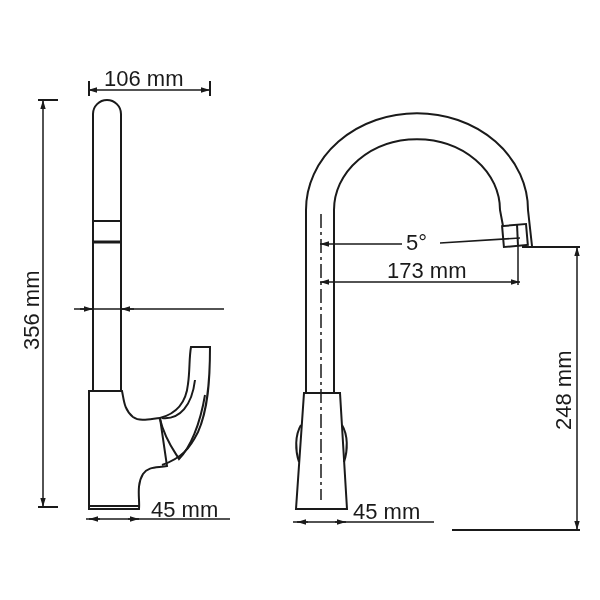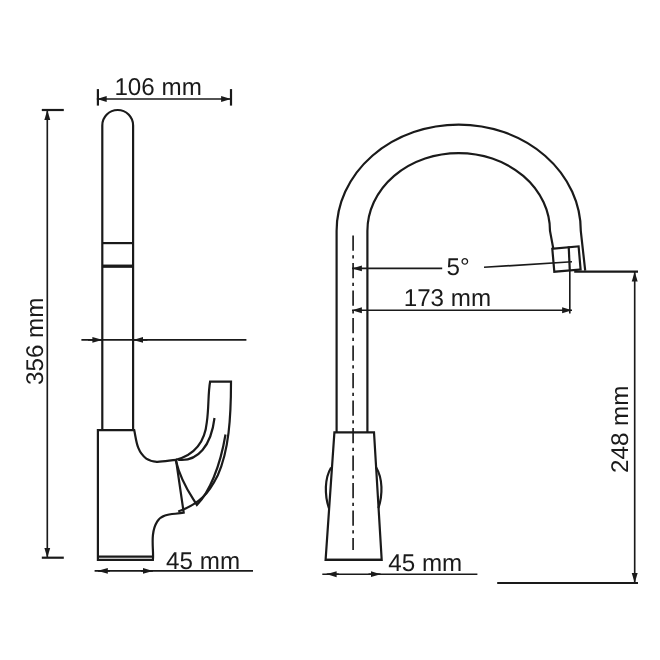--- a/index.html
+++ b/index.html
@@ -96,16 +96,16 @@
       </g>
     </g>
   </svg>
 
   
   <div class="label" style="left:104px; top:68px;">106 mm</div>
   <div class="label vert" style="left:21px; top:350px;">356 mm</div>
   <div class="label" style="left:151px; top:499px;">45 mm</div>
 
   <div class="label" style="left:406px; top:232px;">5°</div>
-  <div class="label" style="left:367px; top:260px;text-align:right;">173 mm</div>
+  <div class="label" style="left:387px; top:260px;text-align:right;">173 mm</div>
   <div class="label vert" style="left:553px; top:430px;">248 mm</div>
   <div class="label" style="left:353px; top:501px;">45 mm</div>
 </div>
 
 </body></html>

